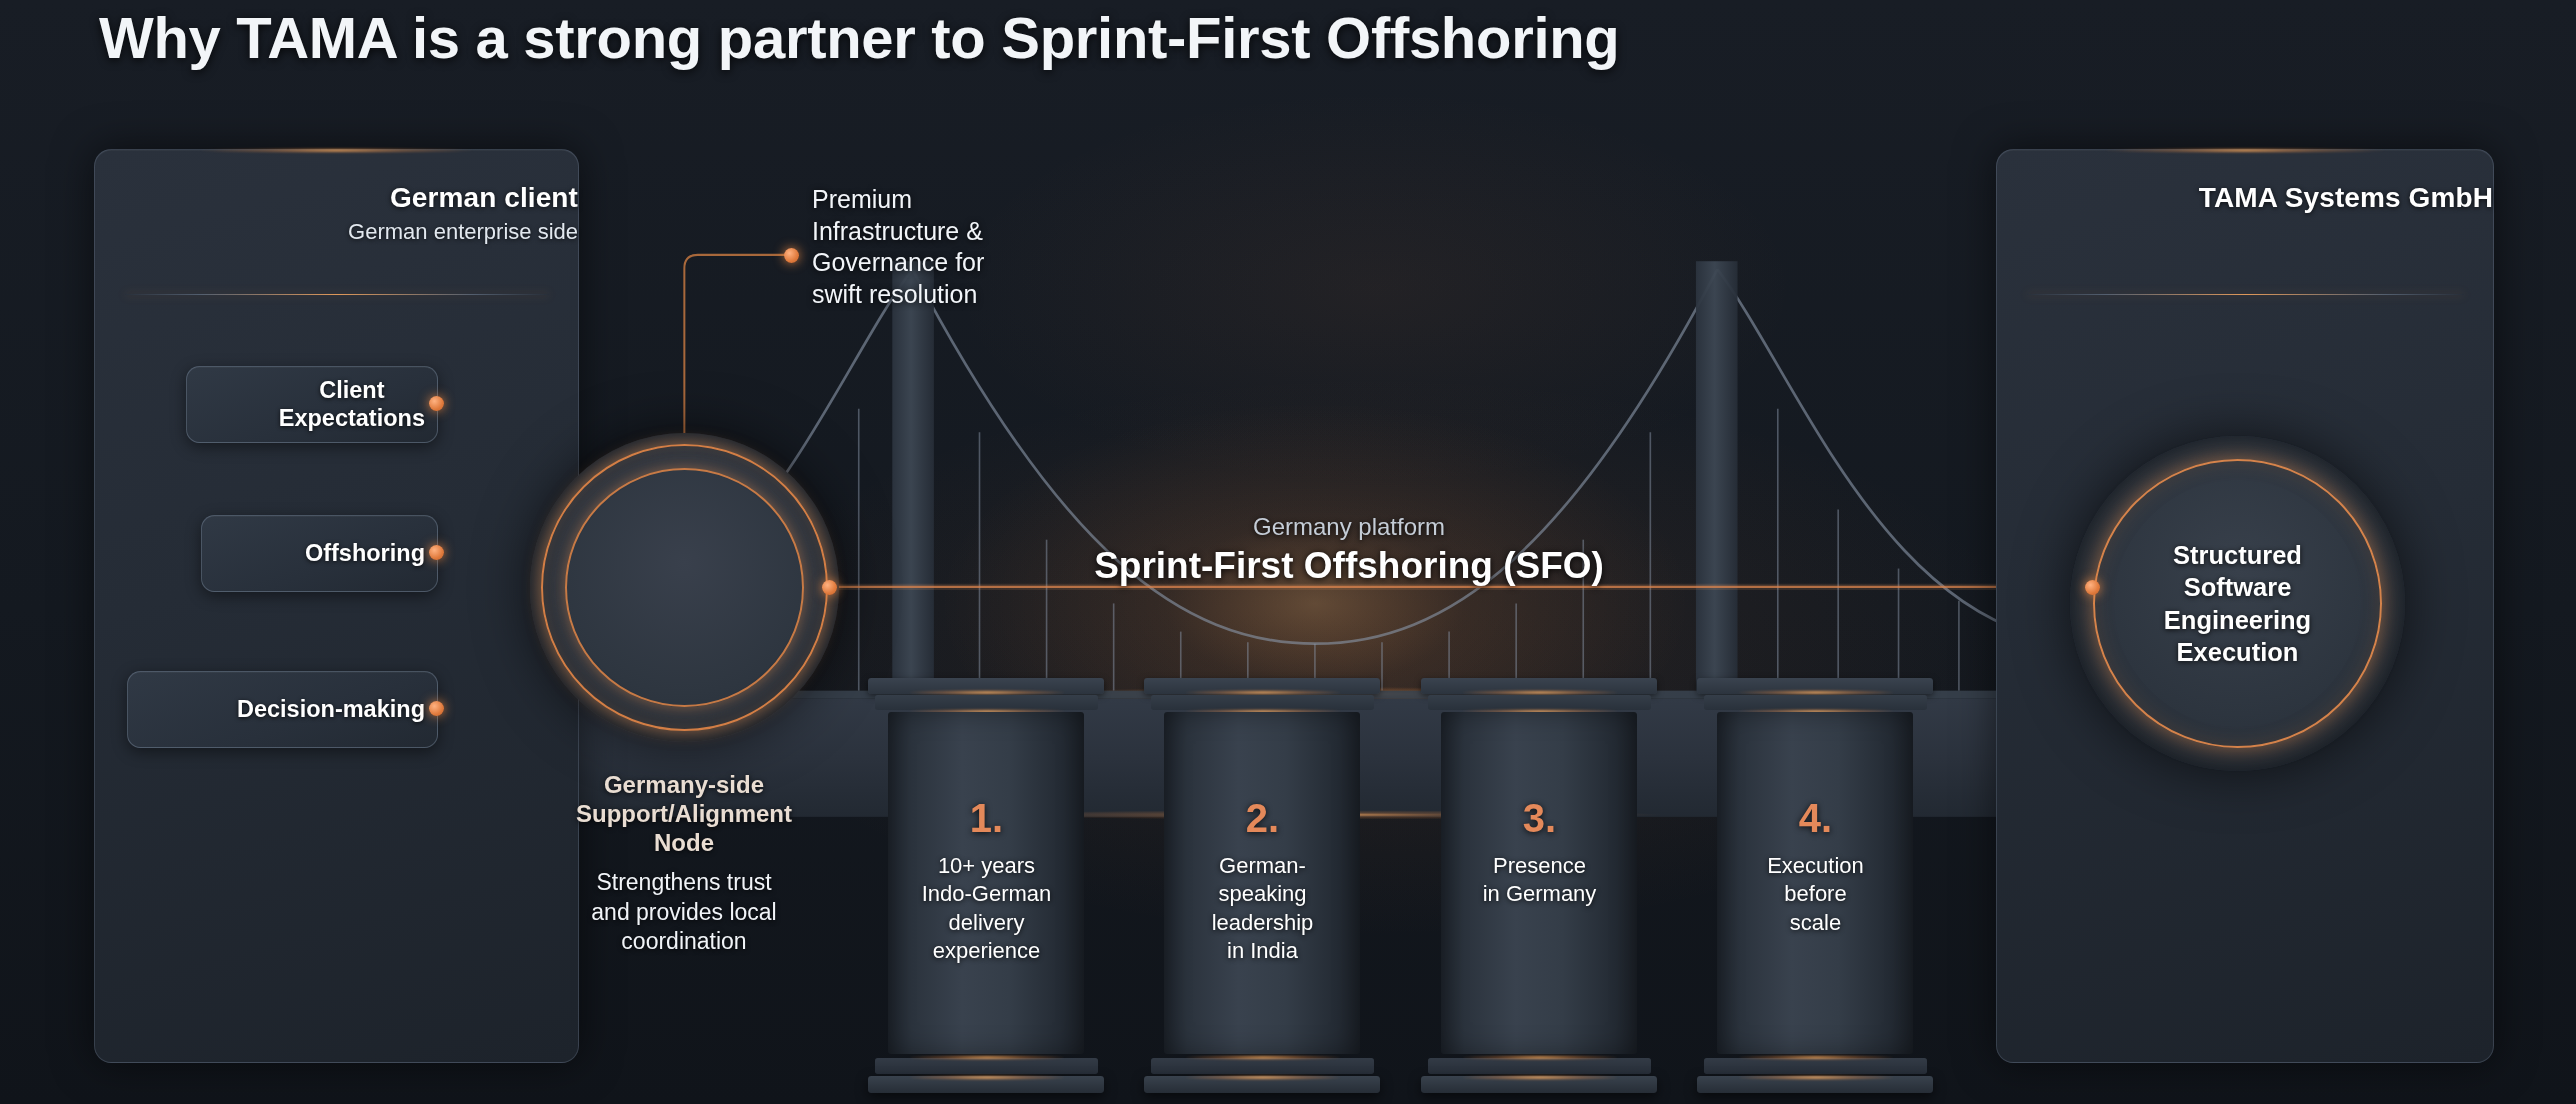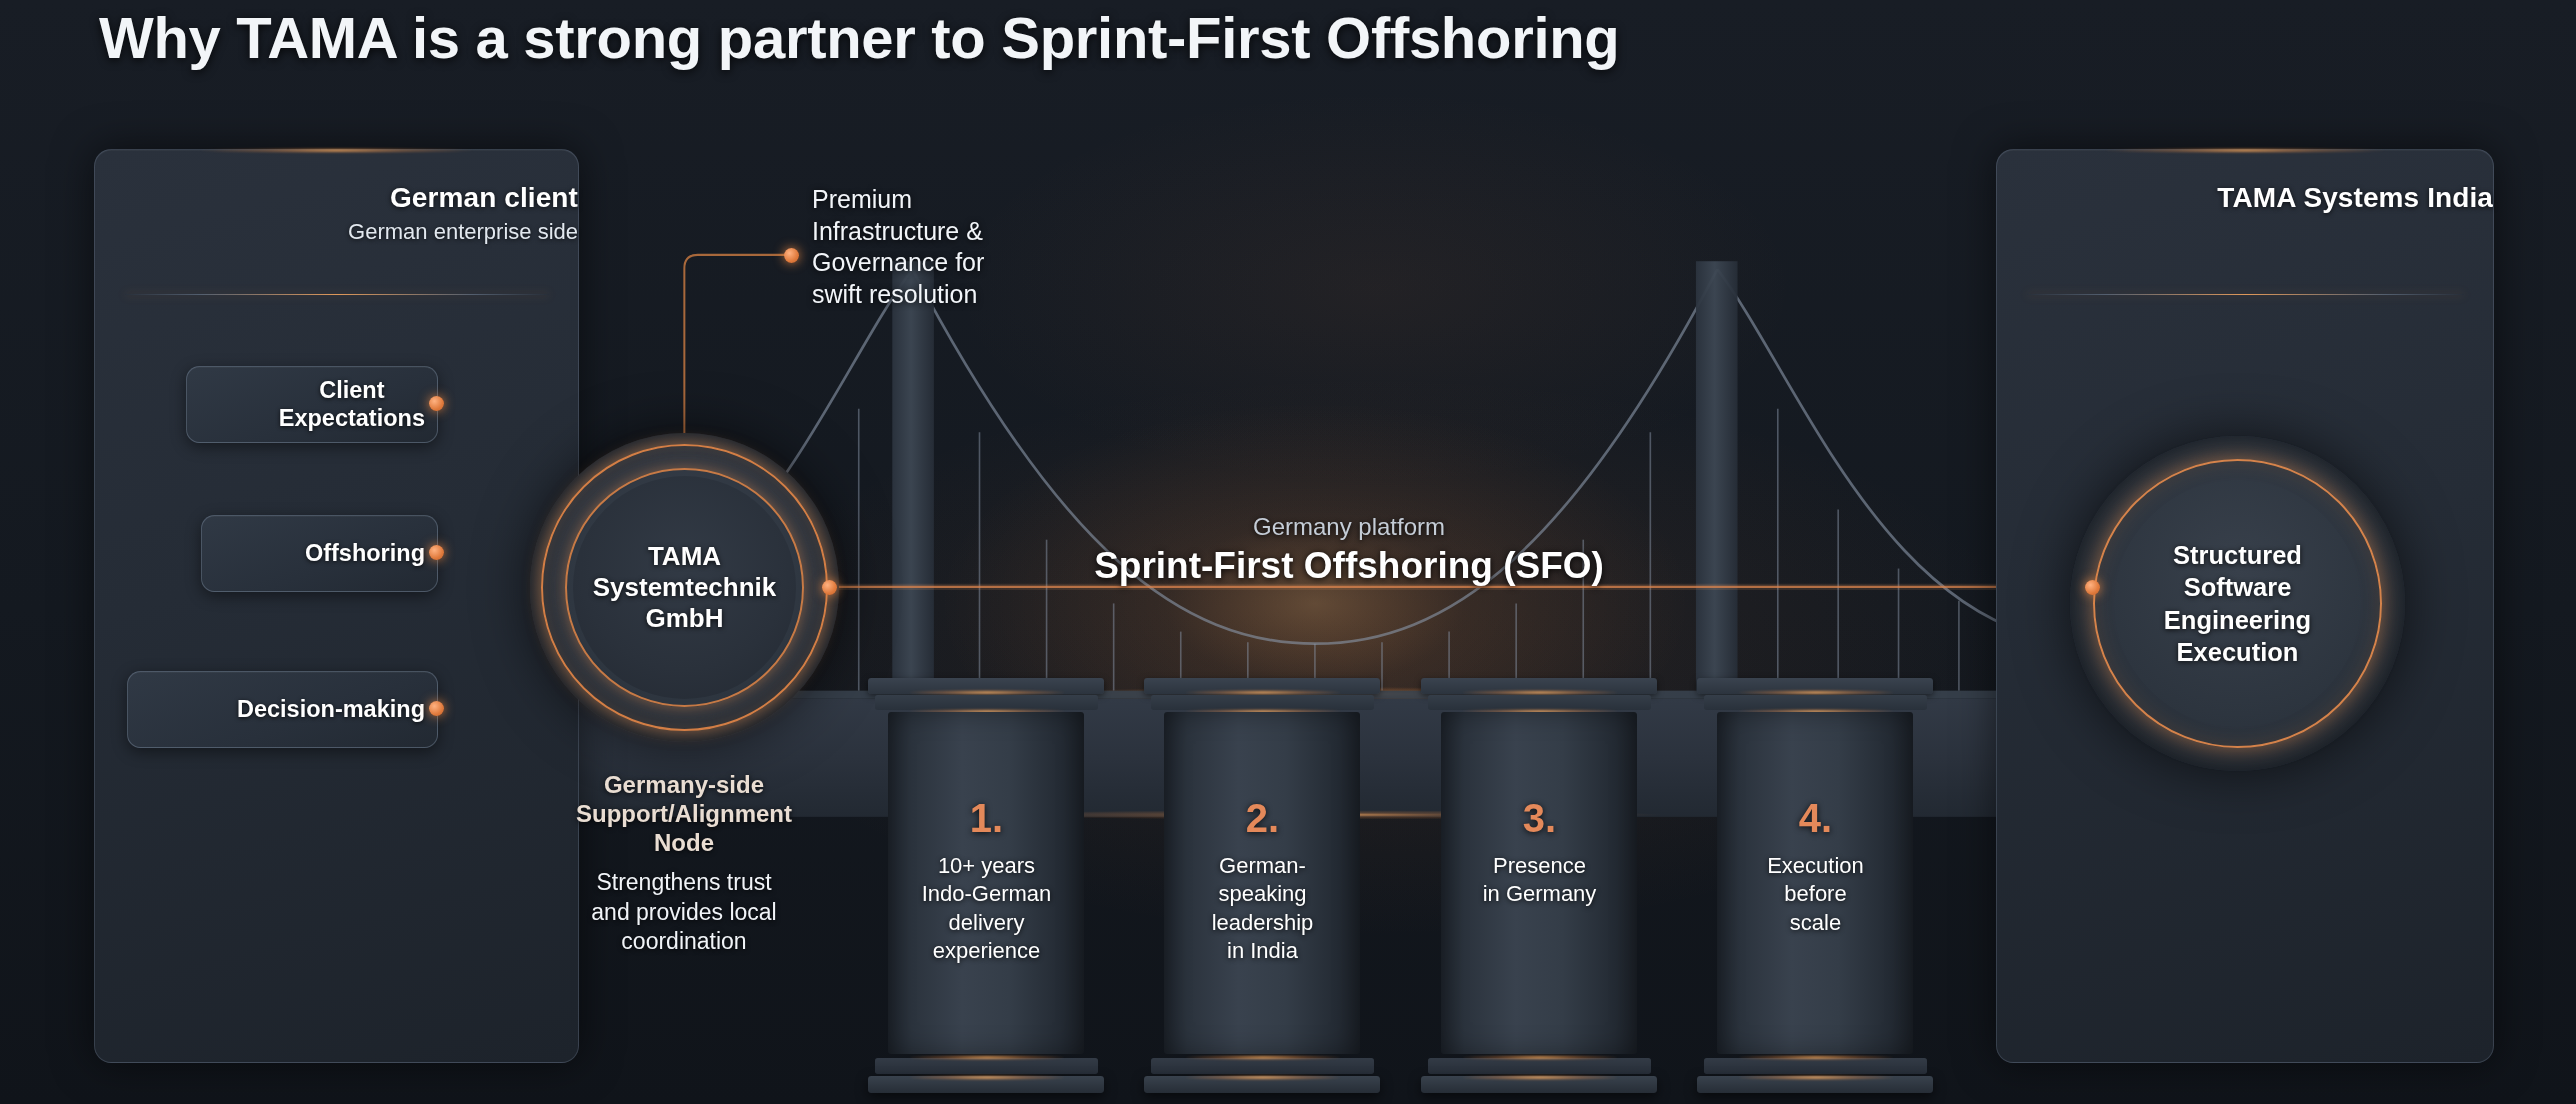--- a/index.html
+++ b/index.html
@@ -258,23 +258,20 @@
 </div>
 
 <div class="cdot" style="left:429px;top:396px;"></div>
 <div class="cdot" style="left:429px;top:545px;"></div>
 <div class="cdot" style="left:429px;top:701px;"></div>
 
 <div id="tama-node">
   <div id="tama-outer"></div>
   <div id="tama-ring-a"></div>
   <div id="tama-ring-b"></div>
-  <div id="tama-inner">
-    <span>TAMA<br>Systemtechnik<br>GmbH</span>
-  </div>
 </div>
 <div class="cdot" style="left:822px;top:580px;"></div>
 
 <div id="tama-caption">
   <div class="cap-title">Germany-side<br>Support/Alignment<br>Node</div>
   <div class="cap-body">Strengthens trust<br>and provides local<br>coordination</div>
 </div>
 
 <div class="cdot" style="left:784px;top:248px;"></div>
 <div id="callout">
@@ -346,21 +343,21 @@
   <div class="p-glow" style="top:397px;"></div>
   <div class="p-body">
     <div class="p-num">4.</div>
     <div class="p-txt">Execution<br>before<br>scale</div>
   </div>
 </div>
 
 <div id="right-panel" class="side-panel">
   <div class="panel-topglow"></div>
   <div class="panel-head">
-    <div class="panel-title">TAMA Systems India</div>
+    <div class="panel-title">TAMA Systems GmbH</div>
   </div>
   <div class="panel-divider"></div>
 </div>
 
 <div id="india-node">
   <div id="india-outer"></div>
   <div id="india-ring"></div>
   <div id="india-inner">
     <span>Structured<br>Software<br>Engineering<br>Execution</span>
   </div>

